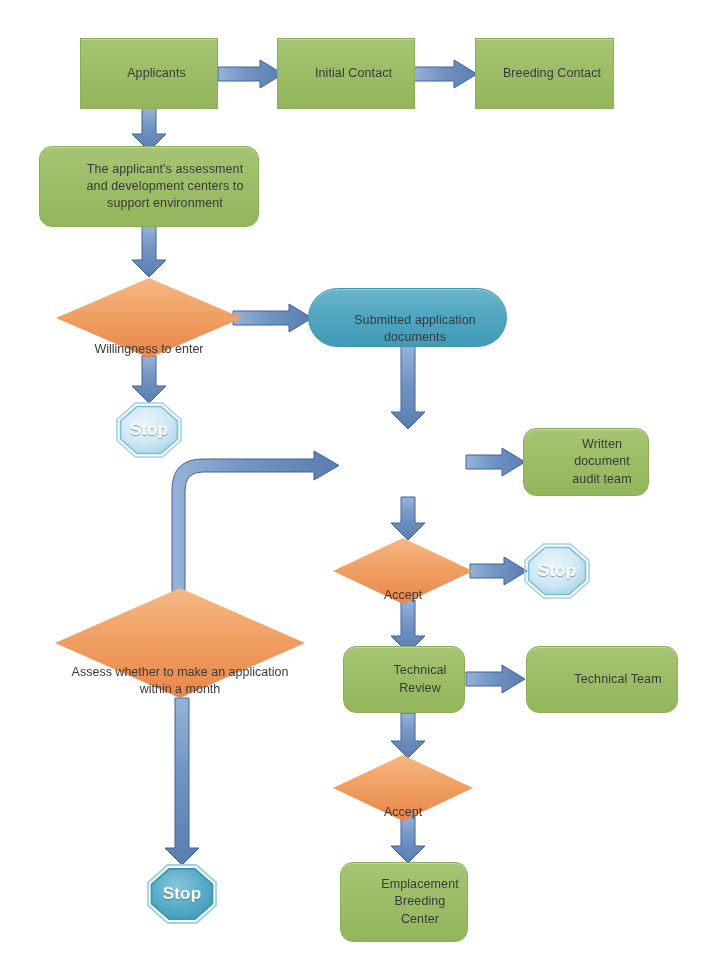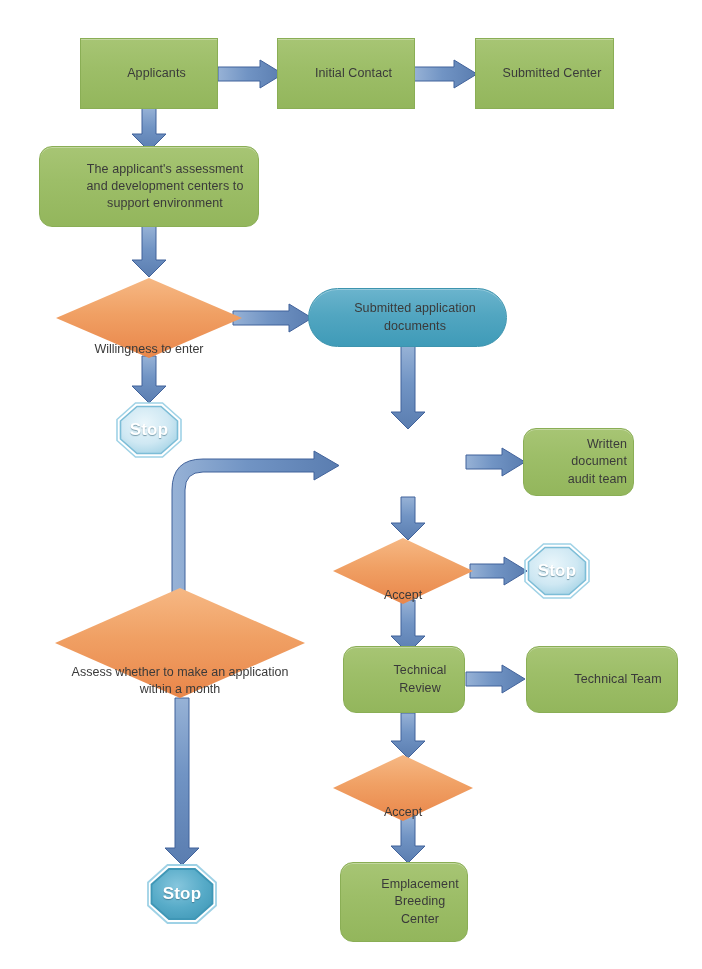--- a/index.html
+++ b/index.html
@@ -239,48 +239,48 @@
 
   <div class="node proc sharp" style="left:80px;top:38px;width:138px;height:71px;">
     <span class="lbl">Applicants</span>
   </div>
 
   <div class="node proc sharp" style="left:277px;top:38px;width:138px;height:71px;">
     <span class="lbl">Initial Contact</span>
   </div>
 
   <div class="node proc sharp" style="left:475px;top:38px;width:139px;height:71px;">
-    <span class="lbl">Submitted Center</span>
+    <span class="lbl">Breeding Contact</span>
   </div>
 
   <div class="node proc round" style="left:39px;top:146px;width:220px;height:81px;">
     <span class="lbl">The applicant's assessment and development centers to support environment</span>
   </div>
 
   <div class="diamond-wrap" style="left:56px;top:278px;width:186px;height:80px;">
     <svg class="diamond-shape" viewBox="0 0 186 80" preserveAspectRatio="none">
       <polygon points="93,0 186,40 93,80 0,40" fill="url(#gOrange)"></polygon>
     </svg>
     <span class="diamond-label">Willingness to enter</span>
   </div>
 
-  <div class="node pill" style="left:308px;top:288px;width:199px;height:59px;">
+  <div class="node pill" style="left:308px;top:288px;width:199px;height:59px;align-items:flex-end;">
     <span class="lbl">Submitted application documents</span>
   </div>
 
   <div class="stop" style="left:116px;top:402px;width:66px;height:56px;">
     <svg width="66" height="56" viewBox="0 0 66 56">
       <polygon points="19.5,1 46.5,1 65,17.5 65,38.5 46.5,55 19.5,55 1,38.5 1,17.5" fill="none" stroke="#9fd2e6" stroke-width="1.6"></polygon>
       <polygon points="21,4.5 45,4.5 61.5,19 61.5,37 45,51.5 21,51.5 4.5,37 4.5,19" fill="url(#gStopLight)" stroke="#7cbdd7" stroke-width="1.6"></polygon>
     </svg>
     <div class="stoptext">Stop</div>
   </div>
 
 
-  <div class="node proc round" style="left:523px;top:428px;width:111px;height:68px;text-align:right;">
+  <div class="node proc round" style="left:523px;top:428px;width:126px;height:68px;">
     <span class="lbl">Written document audit team</span>
   </div>
 
   <div class="diamond-wrap" style="left:333px;top:538px;width:140px;height:66px;">
     <svg class="diamond-shape" viewBox="0 0 140 66" preserveAspectRatio="none">
       <polygon points="70,0 140,33 70,66 0,33" fill="url(#gOrange)"></polygon>
     </svg>
     <span class="diamond-label">Accept</span>
   </div>
 

